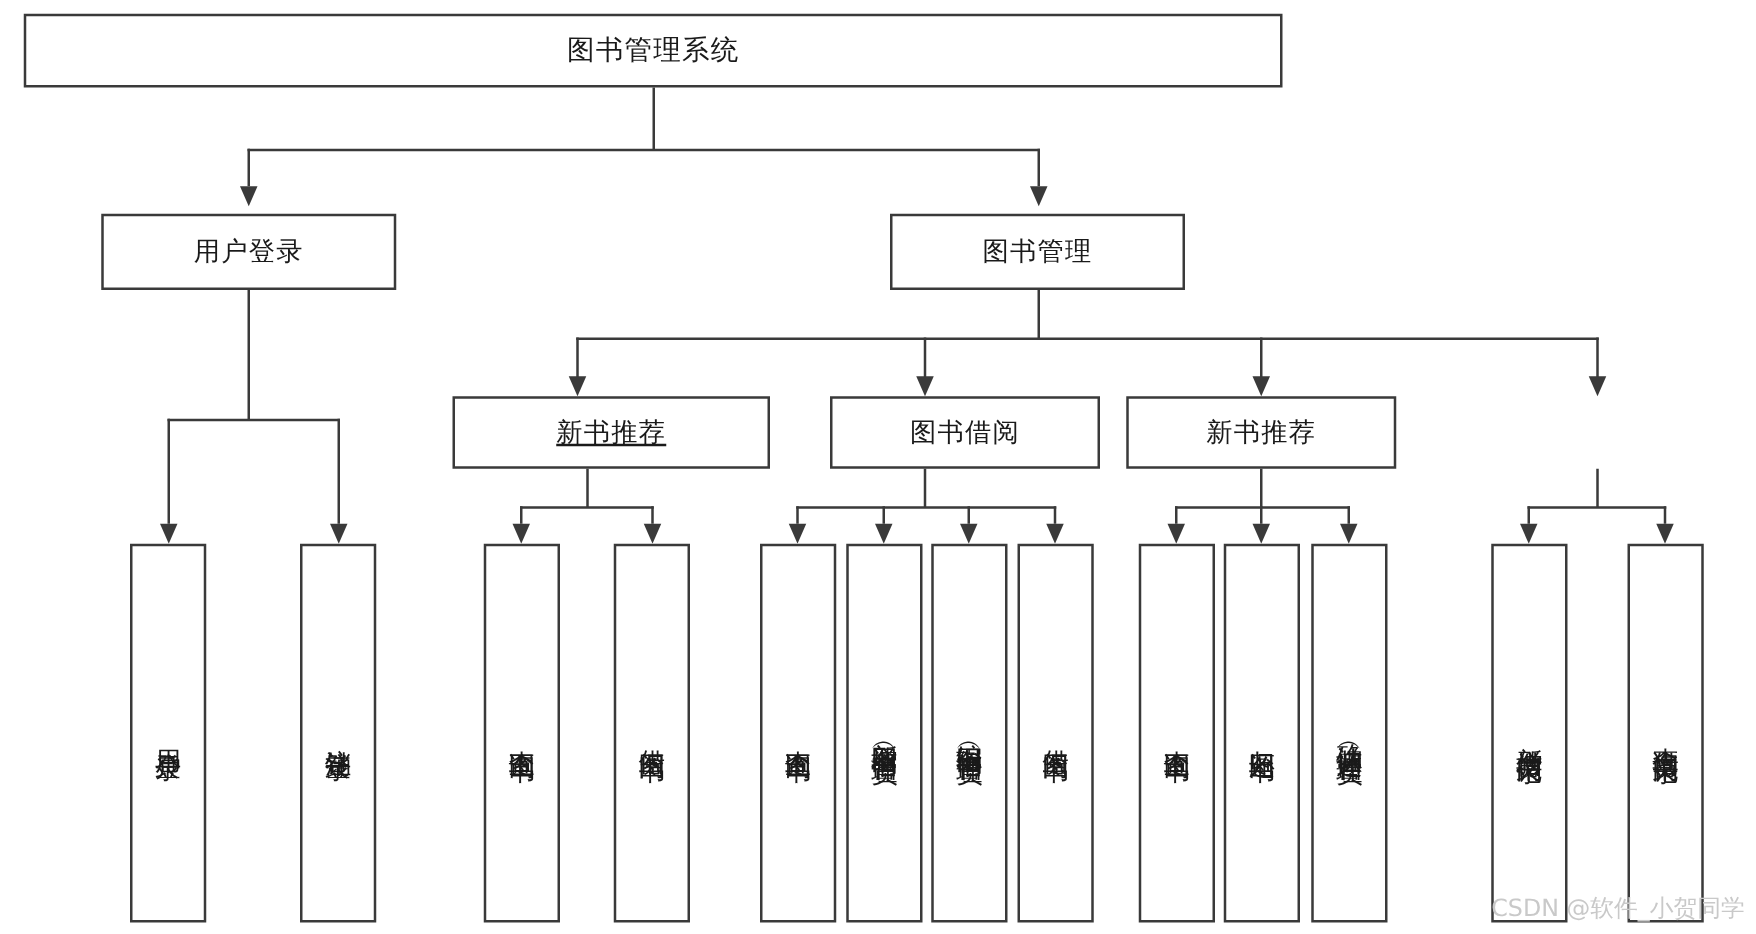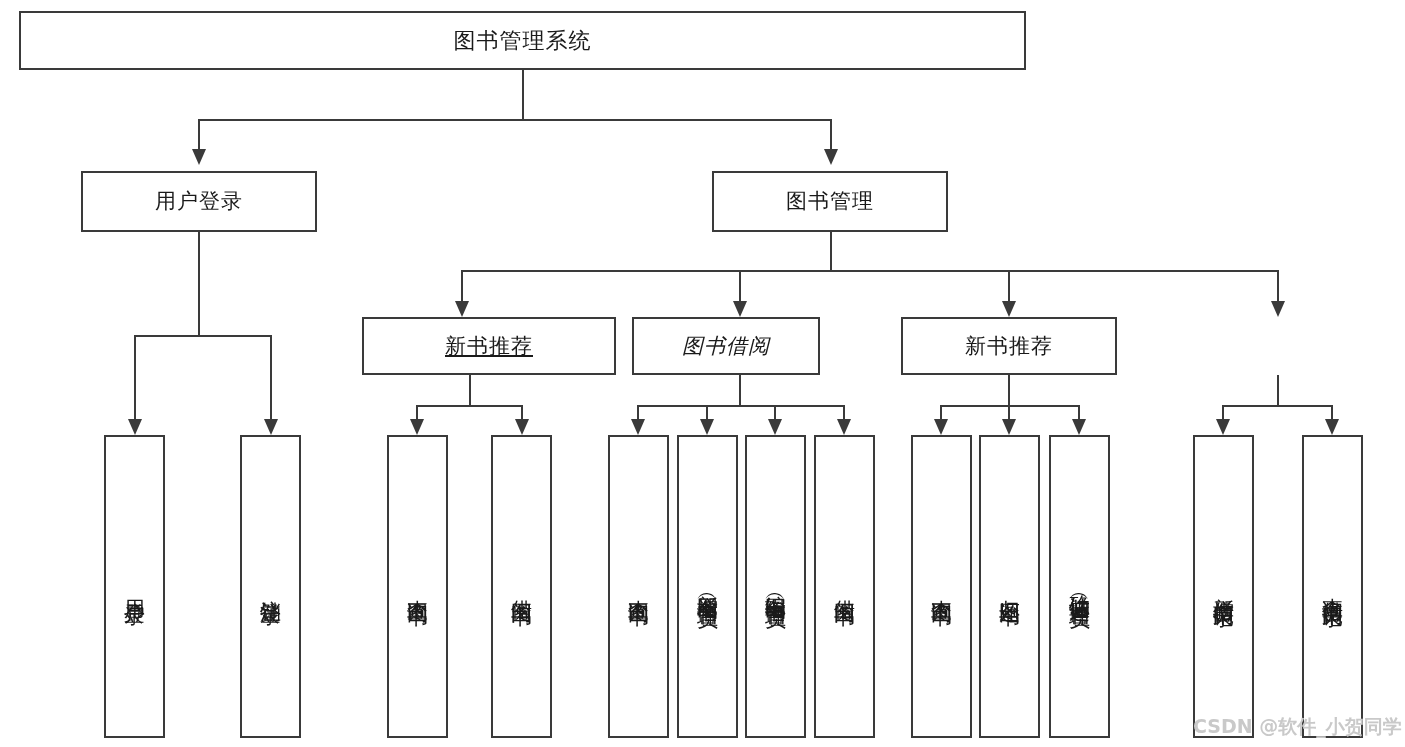--- a/index.html
+++ b/index.html
@@ -138,21 +138,21 @@
 
   <div class="vline" style="left:1008px; top:270px; width:2px; height:32px;"></div>
   <div class="arrow" style="left:1002px; top:301px;"></div>
 
   <div class="vline" style="left:1277px; top:270px; width:2px; height:32px;"></div>
   <div class="arrow" style="left:1271px; top:301px;"></div>
 
   <div class="node horiz" style="left:362px; top:317px; width:254px; height:58px;text-decoration:underline;">
     <span class="label">新书推荐</span>
   </div>
-  <div class="node horiz" style="left:632px; top:317px; width:188px; height:58px;font-style:italic;">
+  <div class="node horiz" style="left:664px; top:317px; width:216px; height:58px;">
     <span class="label">图书借阅</span>
   </div>
   <div class="node horiz" style="left:901px; top:317px; width:216px; height:58px;">
     <span class="label">新书推荐</span>
   </div>
 
   <div class="vline" style="left:469px; top:375px; width:2px; height:31px;"></div>
   <div class="hline" style="left:416px; top:405px; width:107px; height:2px;"></div>
   <div class="vline" style="left:416px; top:405px; width:2px; height:14px;"></div>
   <div class="arrow" style="left:410px; top:419px;"></div>
@@ -223,15 +223,15 @@
     <span class="label">确认归还（管理员）</span>
   </div>
 
   <div class="node vert" style="left:1193px; top:435px; width:61px; height:303px;">
     <span class="label">新增借阅记录</span>
   </div>
   <div class="node vert" style="left:1302px; top:435px; width:61px; height:303px;">
     <span class="label">查询借阅记录</span>
   </div>
 
-  <div class="watermark" style="left:1193px; top:714px;font-weight:bold;">CSDN @软件_小贺同学</div>
+  <div class="watermark" style="left:1193px; top:714px;">CSDN @软件_小贺同学</div>
 
 </div>
 
 </body></html>

